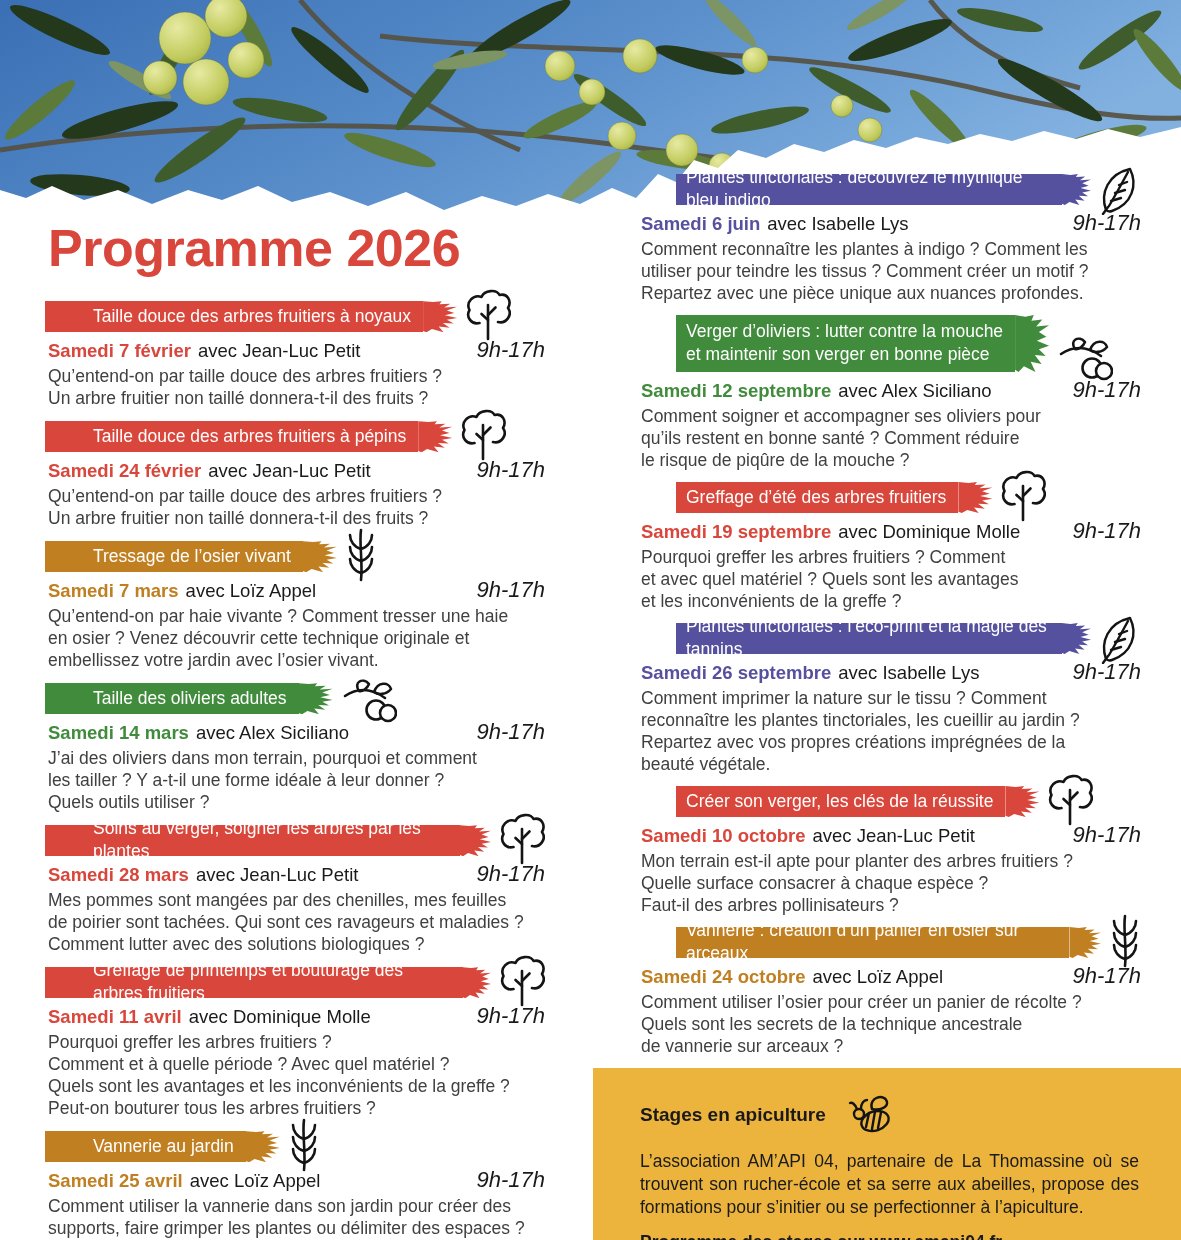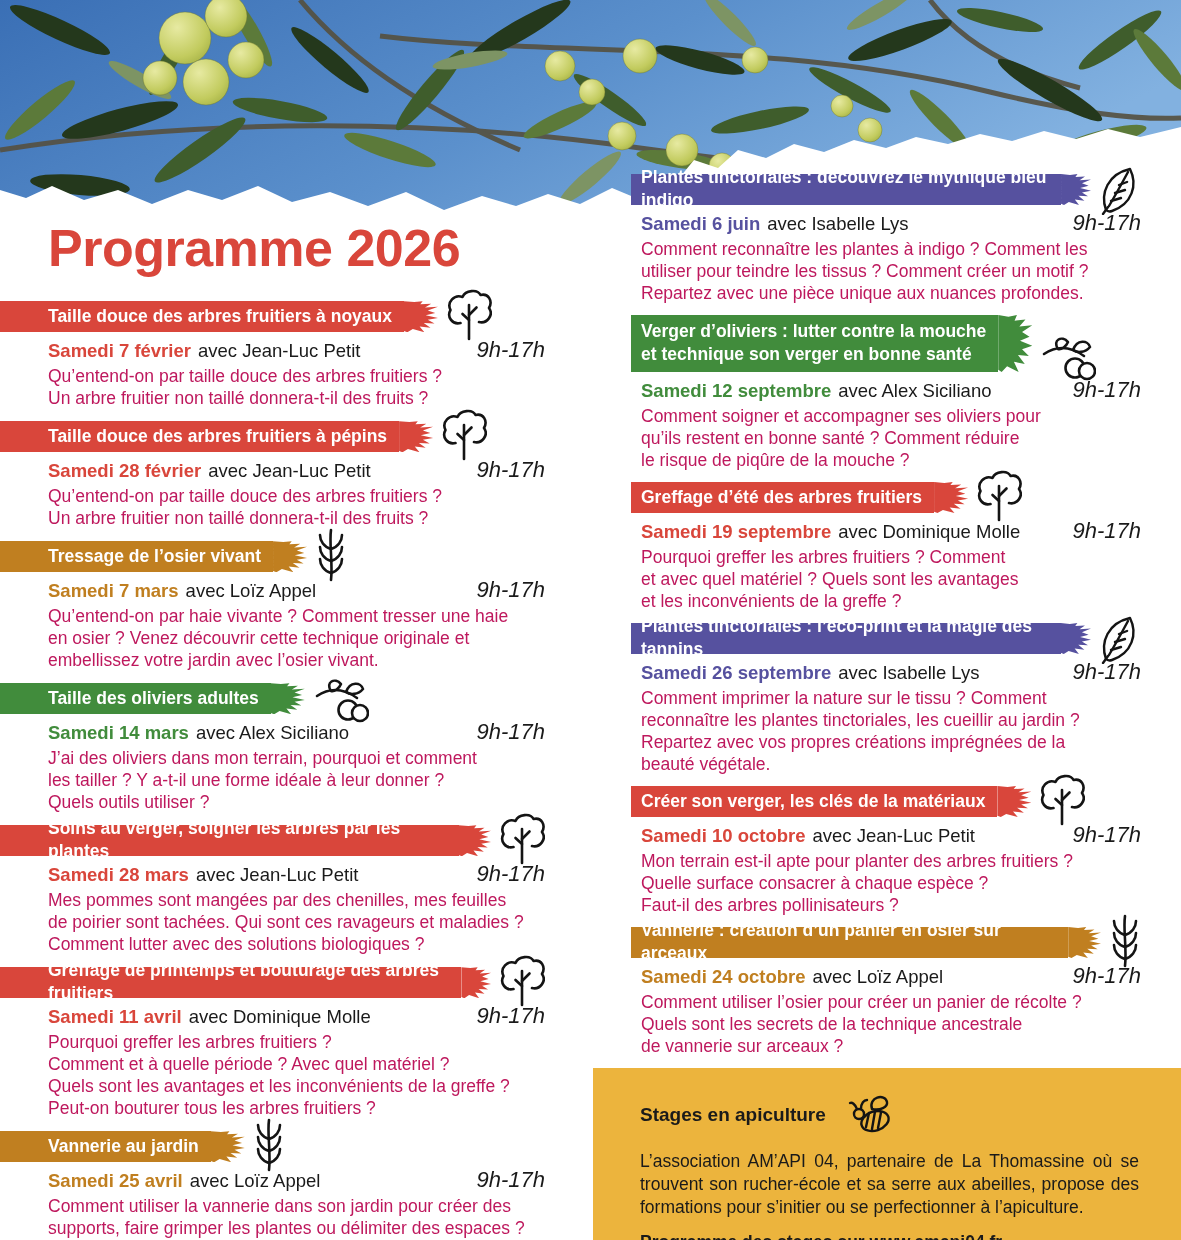--- a/index.html
+++ b/index.html
@@ -21,36 +21,36 @@
   .red    {--c:#d9463b;}
   .orange {--c:#c07f20;}
   .green  {--c:#418c3c;}
   .purple {--c:#56519f;}
   
   .session{margin-bottom:12px;}
   #col-right .session{margin-bottom:11px;}
   .banner-row{display:flex;align-items:flex-end;height:31px;position:relative;}
   .banner-row.tall{height:57px;}
   .banner{
-    background:var(--c);color:#fff;font-weight:700;font-size:17.5px;line-height:1.3;
-    padding:3px 12px 4px 48px;white-space:pre-line;display:flex;align-items:center;height:100%;box-sizing:border-box;
+    background:var(--c);color:#fff;font-weight:400;font-size:17.5px;line-height:1.3;
+    padding:3px 12px 4px 48px;white-space:pre-line;display:flex;align-items:center;height:100%;box-sizing:border-box;margin-left:45px;
   }
   #col-right .banner{padding-left:10px;}
   .brush{
     width:34px;align-self:stretch;background:var(--c);
     clip-path:polygon(0 0,30% 3%,55% 0,48% 10%,80% 8%,62% 20%,100% 18%,70% 30%,92% 38%,64% 45%,100% 54%,70% 60%,90% 72%,58% 70%,78% 86%,46% 82%,60% 100%,26% 90%,10% 100%,0 96%);
   }
   .icon{margin-left:8px;position:relative;top:10px;flex:0 0 auto;line-height:0;}
   .meta{display:flex;align-items:baseline;margin:7px 0 2px 48px;font-size:18.5px;line-height:22px;}
   #col-right .meta{margin-left:10px;}
   .date{font-weight:700;color:var(--c);}
   .presenter{margin-left:7px;color:#1a1a1a;text-align:right;}
   .time{margin-left:auto;font-style:italic;color:#1a1a1a;font-size:22px;}
   .desc{
-    margin:3px 0 0 48px;font-size:17.5px;line-height:22px;color:#be185d;white-space:pre-line;
+    margin:3px 0 0 48px;font-size:17.5px;line-height:22px;color:#404040;white-space:pre-line;
   }
   #col-right .desc{margin-left:10px;}
   
   .api-box{
     background:#ecb43d;margin-left:-38px;width:588px;box-sizing:border-box;
     padding:26px 42px 30px 47px;margin-top:11px;min-height:200px;
   }
   .api-head{display:flex;align-items:center;gap:14px;}
   .api-title{font-size:19px;font-weight:700;color:#1a1a1a;}
   .api-body{margin:14px 0 12px;font-size:17.5px;line-height:23px;text-align:justify;color:#1a1a1a;}
@@ -172,21 +172,21 @@
       <span class="icon">
         <svg width="46" height="54" viewBox="0 0 46 54" fill="none" stroke="#141414" stroke-width="2.6" stroke-linecap="round" stroke-linejoin="round">
             <path d="M14.5,35 C6.5,37 .5,29 4.5,22 C.5,14 8.5,6 16.5,9 C19.5,2 31.5,1 34.5,7 C42.5,5 47,13 43,20 C48,27 41,36 33,34"></path>
             <path d="M23,17 L23,51"></path>
             <path d="M23,27 L30.5,19.5"></path>
             <path d="M23,32 L16.5,26"></path>
           </svg>
       </span>
     </div>
     <div class="meta">
-      <span class="date">Samedi 28 février</span>
+      <span class="date">Samedi 24 février</span>
       <span class="presenter">avec Jean-Luc Petit</span>
       <span class="time">9h-17h</span>
     </div>
     <p class="desc">Qu’entend-on par taille douce des arbres fruitiers ?
 Un arbre fruitier non taillé donnera-t-il des fruits ?</p>
   </section>
 
   <section class="session orange">
     <div class="banner-row">
       <div class="banner"><span>Tressage de l’osier vivant</span></div>
@@ -334,21 +334,21 @@
       <span class="time">9h-17h</span>
     </div>
     <p class="desc">Comment reconnaître les plantes à indigo ? Comment les
 utiliser pour teindre les tissus ? Comment créer un motif ?
 Repartez avec une pièce unique aux nuances profondes.</p>
   </section>
 
   <section class="session green">
     <div class="banner-row tall">
       <div class="banner"><span>Verger d’oliviers : lutter contre la mouche
-et technique son verger en bonne santé</span></div>
+et maintenir son verger en bonne pièce</span></div>
       <div class="brush"></div>
       <span class="icon">
         <svg width="56" height="46" viewBox="0 0 56 46" fill="none" stroke="#141414" stroke-width="2.6" stroke-linecap="round" stroke-linejoin="round">
             <path d="M4,18 C16,10 30,10 44,20"></path>
             <path d="M18,13 C12,4 22,-1 28,6 C26,11 21,14 18,13 Z"></path>
             <path d="M33,14 C37,3 48,4 50,11 C45,17 37,17 33,14 Z"></path>
             <circle cx="35" cy="32" r="9.5" fill="#fff"></circle>
             <circle cx="47" cy="35" r="8" fill="#fff"></circle>
           </svg>
       </span>
@@ -407,21 +407,21 @@
       <span class="time">9h-17h</span>
     </div>
     <p class="desc">Comment imprimer la nature sur le tissu ? Comment
 reconnaître les plantes tinctoriales, les cueillir au jardin ?
 Repartez avec vos propres créations imprégnées de la
 beauté végétale.</p>
   </section>
 
   <section class="session red">
     <div class="banner-row">
-      <div class="banner"><span>Créer son verger, les clés de la matériaux</span></div>
+      <div class="banner"><span>Créer son verger, les clés de la réussite</span></div>
       <div class="brush"></div>
       <span class="icon">
         <svg width="46" height="54" viewBox="0 0 46 54" fill="none" stroke="#141414" stroke-width="2.6" stroke-linecap="round" stroke-linejoin="round">
             <path d="M14.5,35 C6.5,37 .5,29 4.5,22 C.5,14 8.5,6 16.5,9 C19.5,2 31.5,1 34.5,7 C42.5,5 47,13 43,20 C48,27 41,36 33,34"></path>
             <path d="M23,17 L23,51"></path>
             <path d="M23,27 L30.5,19.5"></path>
             <path d="M23,32 L16.5,26"></path>
           </svg>
       </span>
     </div>

